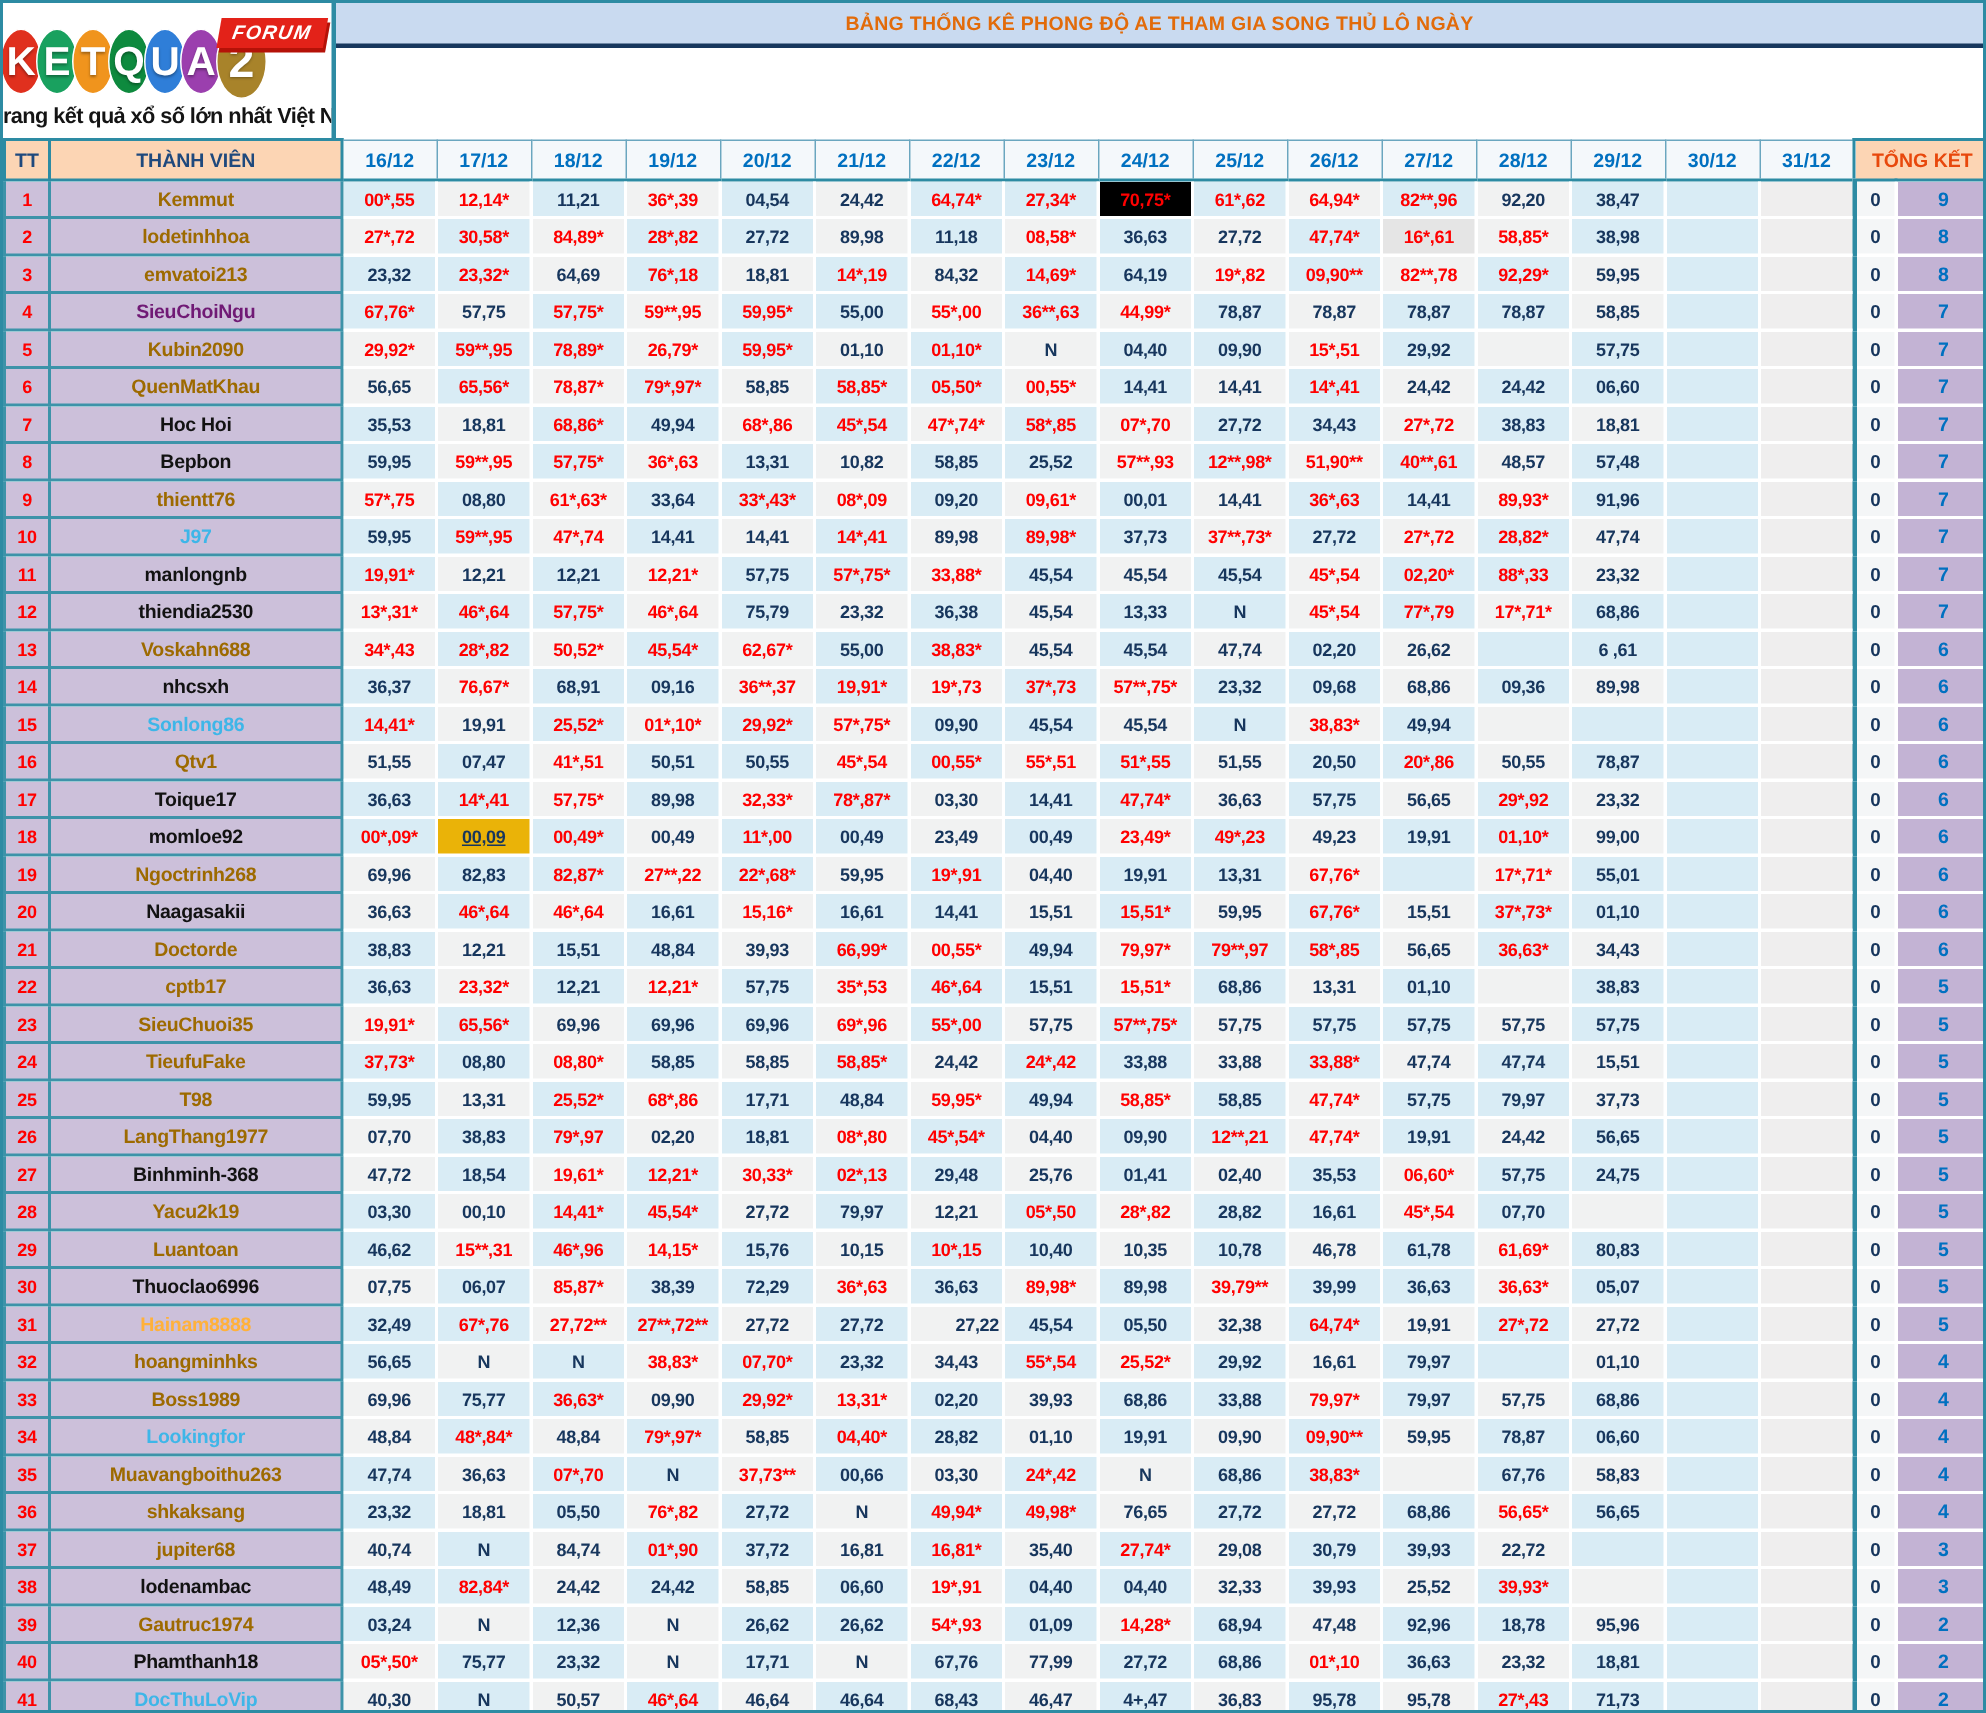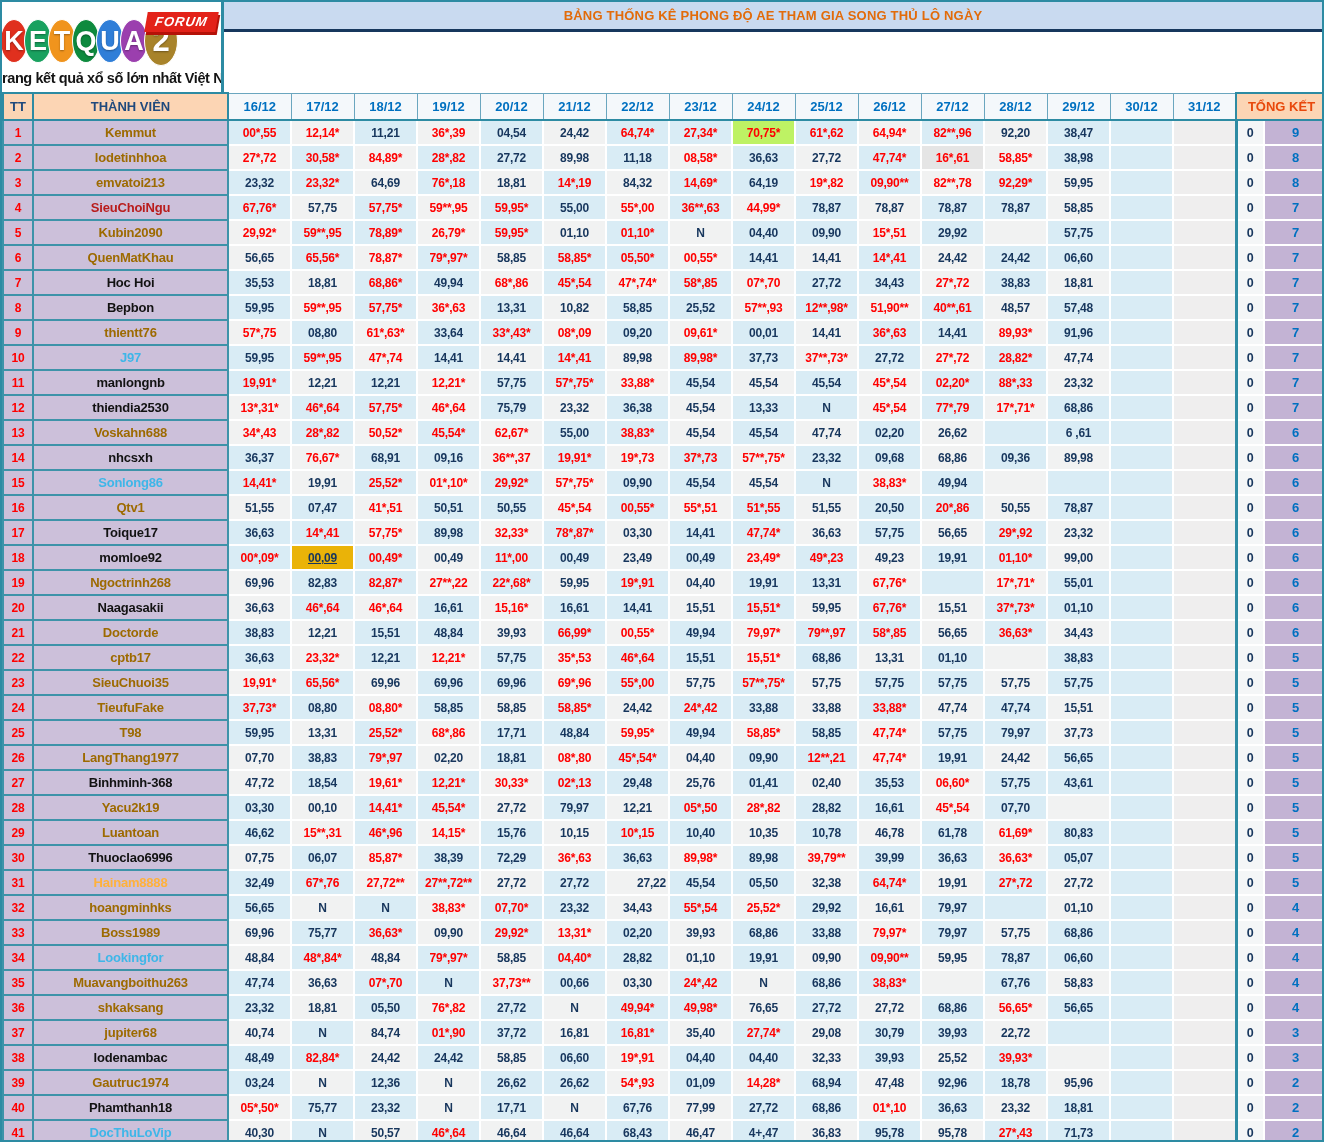--- a/index.html
+++ b/index.html
@@ -139,21 +139,21 @@
           <td class="tt">1</td>
           <td class="member" style="color: rgb(157, 106, 0);">Kemmut</td>
           <td class="cell red" style="background: rgb(217, 236, 245);">00*,55</td>
           <td class="cell red" style="background: rgb(241, 242, 242);">12,14*</td>
           <td class="cell" style="background: rgb(217, 236, 245);">11,21</td>
           <td class="cell red" style="background: rgb(241, 242, 242);">36*,39</td>
           <td class="cell" style="background: rgb(217, 236, 245);">04,54</td>
           <td class="cell" style="background: rgb(241, 242, 242);">24,42</td>
           <td class="cell red" style="background: rgb(217, 236, 245);">64,74*</td>
           <td class="cell red" style="background: rgb(217, 236, 245);">27,34*</td>
-          <td class="cell red" style="background: #bef264;">70,75*</td>
+          <td class="cell red" style="background: #000000;">70,75*</td>
           <td class="cell red" style="background: rgb(217, 236, 245);">61*,62</td>
           <td class="cell red" style="background: rgb(241, 242, 242);">64,94*</td>
           <td class="cell red" style="background: rgb(217, 236, 245);">82**,96</td>
           <td class="cell" style="background: rgb(241, 242, 242);">92,20</td>
           <td class="cell" style="background: rgb(217, 236, 245);">38,47</td>
           <td class="cell" style="background: rgb(217, 236, 245);"></td>
           <td class="cell" style="background: rgb(239, 238, 238);"></td>
           <td class="zero">0</td>
           <td class="total">9</td>
         </tr>
@@ -196,21 +196,21 @@
           <td class="cell red" style="background: rgb(241, 242, 242);">82**,78</td>
           <td class="cell red" style="background: rgb(217, 236, 245);">92,29*</td>
           <td class="cell" style="background: rgb(241, 242, 242);">59,95</td>
           <td class="cell" style="background: rgb(217, 236, 245);"></td>
           <td class="cell" style="background: rgb(239, 238, 238);"></td>
           <td class="zero">0</td>
           <td class="total">8</td>
         </tr>
         <tr>
           <td class="tt">4</td>
-          <td class="member" style="color: #b91c1c;">SieuChoiNgu</td>
+          <td class="member" style="color: #701a75;">SieuChoiNgu</td>
           <td class="cell red" style="background: rgb(217, 236, 245);">67,76*</td>
           <td class="cell" style="background: rgb(241, 242, 242);">57,75</td>
           <td class="cell red" style="background: rgb(217, 236, 245);">57,75*</td>
           <td class="cell red" style="background: rgb(241, 242, 242);">59**,95</td>
           <td class="cell red" style="background: rgb(217, 236, 245);">59,95*</td>
           <td class="cell" style="background: rgb(217, 236, 245);">55,00</td>
           <td class="cell red" style="background: rgb(241, 242, 242);">55*,00</td>
           <td class="cell red" style="background: rgb(217, 236, 245);">36**,63</td>
           <td class="cell red" style="background: rgb(241, 242, 242);">44,99*</td>
           <td class="cell" style="background: rgb(217, 236, 245);">78,87</td>
@@ -716,21 +716,21 @@
           <td class="cell red" style="background: rgb(217, 236, 245);">12,21*</td>
           <td class="cell red" style="background: rgb(241, 242, 242);">30,33*</td>
           <td class="cell red" style="background: rgb(217, 236, 245);">02*,13</td>
           <td class="cell" style="background: rgb(217, 236, 245);">29,48</td>
           <td class="cell" style="background: rgb(241, 242, 242);">25,76</td>
           <td class="cell" style="background: rgb(217, 236, 245);">01,41</td>
           <td class="cell" style="background: rgb(241, 242, 242);">02,40</td>
           <td class="cell" style="background: rgb(217, 236, 245);">35,53</td>
           <td class="cell red" style="background: rgb(241, 242, 242);">06,60*</td>
           <td class="cell" style="background: rgb(217, 236, 245);">57,75</td>
-          <td class="cell" style="background: rgb(217, 236, 245);">43,61</td>
+          <td class="cell" style="background: rgb(217, 236, 245);">24,75</td>
           <td class="cell" style="background: rgb(217, 236, 245);"></td>
           <td class="cell" style="background: rgb(239, 238, 238);"></td>
           <td class="zero">0</td>
           <td class="total">5</td>
         </tr>
         <tr>
           <td class="tt">28</td>
           <td class="member" style="color: rgb(157, 106, 0);">Yacu2k19</td>
           <td class="cell" style="background: rgb(217, 236, 245);">03,30</td>
           <td class="cell" style="background: rgb(241, 242, 242);">00,10</td>

